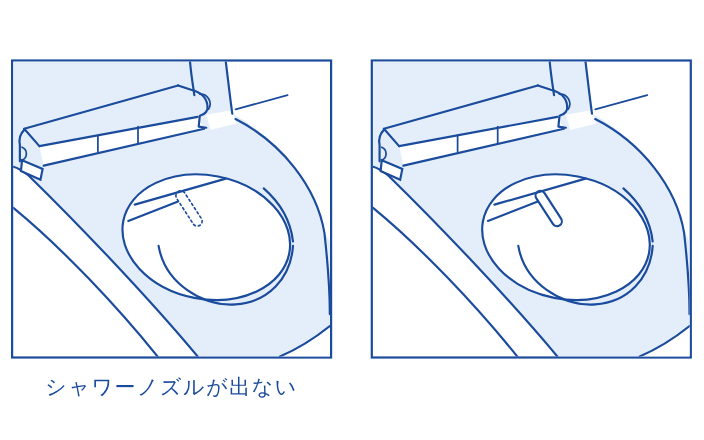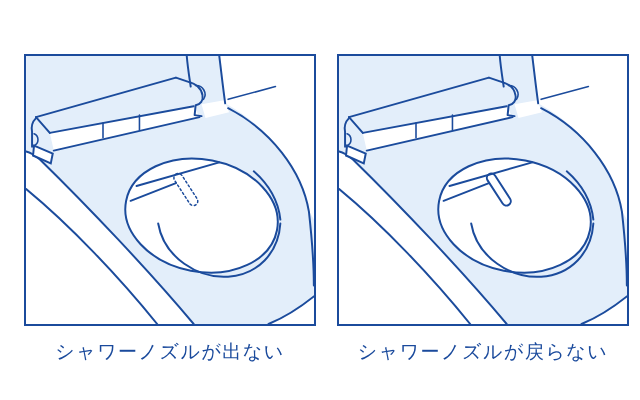--- a/index.html
+++ b/index.html
@@ -5,21 +5,21 @@
   :root{
     --line:#1b4b9c;
     --lblue:#e3eefa;
     --text:#1a4a9c;
     --bg:#ffffff;
   }
   html,body{margin:0;padding:0;background:var(--bg);}
   body{font-family:"Liberation Sans","DejaVu Sans",sans-serif;}
   .page{position:relative;width:640px;height:400px;background:var(--bg);overflow:hidden;}
   figure{margin:0;position:absolute;top:54px;width:292px;}
-  figure.left{left:24px;}
+  figure.left{left:10px;}
   figure.right{left:337px;}
   .frame{
     box-sizing:border-box;width:292px;height:272px;
     border:2px solid var(--line);background:#fff;
   }
   .frame svg{display:block;width:288px;height:268px;}
   figcaption{
     margin-top:13px;text-align:center;
     color:var(--text);font-size:19px;letter-spacing:1.5px;
     font-weight:500;white-space:nowrap;
@@ -105,16 +105,15 @@
           <ellipse class="art-bowl" cx="178" cy="162" rx="78" ry="57" transform="rotate(11 178 162)"></ellipse>
           <path class="art-line" d="M134,170 C140,205 175,226 205,224 C235,222 256,200 258,170"></path>
           <path class="art-line" d="M231,117 C247,131 256,148 258,166"></path>
           <g transform="translate(152,120) rotate(-33)">
             <rect x="-4.5" y="0" width="9" height="37" rx="4.5" class="nozzle-solid"></rect>
           </g>
           <path class="art-line" d="M112,132 L196,108"></path>
           <path class="art-line" d="M106,147 L152,129"></path>
         </svg>
     </div>
-    <figcaption>シャワーノズルが戻らない</figcaption>
   </figure>
 
 </div>
 
 </body></html>

